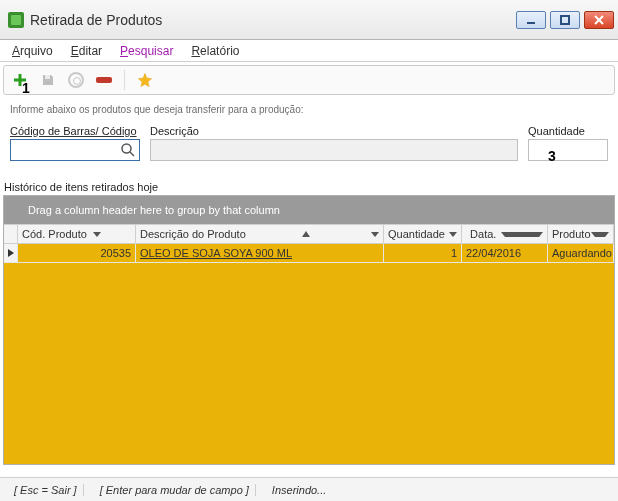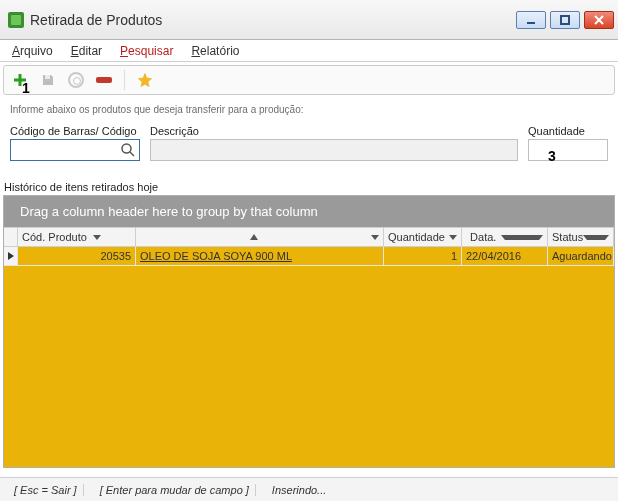--- a/index.html
+++ b/index.html
@@ -14,21 +14,21 @@
   .winbtn { width: 30px; height: 18px; border: 1px solid #5a7fb0; border-radius: 2px; background: linear-gradient(#e8f0fb,#c9dcf2); display:flex; align-items:center; justify-content:center; }
   .winbtn.close { background: linear-gradient(#f28a7a,#d94527); border-color:#a03216; }
   .winbtn svg { width: 10px; height: 10px; }
   .winbtn.close svg { stroke:#fff; }
   .winbtn svg { stroke:#2a4d7d; stroke-width:2; fill:none; }
 
   
   .menubar { height: 22px; display:flex; align-items:center; gap: 18px; padding: 0 12px; border-bottom: 1px solid #d0d0d0; }
   .menubar .item { font-size: 12px; cursor:default; }
   .menubar .item .u { text-decoration: underline; }
-  .menubar .disabled { color:#b91c1c; }
+  .menubar .disabled { color:#a21caf; }
 
   
   .toolbar { height: 30px; border: 1px solid #ccc; margin: 3px; border-radius: 3px; display:flex; align-items:center; padding: 0 6px; gap: 8px; background:#fafafa; }
   .toolbar .tbtn { width:20px; height:20px; display:flex; align-items:center; justify-content:center; }
   .plus-icon svg { stroke:#2a9e1e; stroke-width:3; }
   .save-icon svg { fill:#bdbdbd; }
   .circle-icon { width:16px; height:16px; border:2px solid #c9c9c9; border-radius:50%; position:relative; }
   .circle-icon:after{content:"";position:absolute;left:3px;top:3px;width:6px;height:6px;border:1.5px solid #c9c9c9;border-radius:50%;}
   .minus-icon { width:16px; height:6px; background:#c0392b; border-radius:2px; }
   .star-icon svg { fill:#f5b820; stroke:#d09000; stroke-width:0.5; }
@@ -38,29 +38,29 @@
   .c1 { left:22px; top:80px; }
   .c2 { left:132px; top:148px; }
   .c3 { left:548px; top:148px; }
 
   .content { padding: 6px 10px; }
   .instr { color:#555555dd; font-size:10px; margin-bottom:10px; }
 
   .fields { display:flex; gap:10px; align-items:flex-end; }
   .fld label { font-size:11px; color:#222; display:block; margin-bottom:2px; }
   .fld.codigo input { width:130px; height:22px; border:1px solid #3a6ea5; padding:0 22px 0 4px; }
-  .fld.codigo { position:relative; }
+  .fld.codigo { position:relative;text-decoration:underline; }
   .fld.codigo .magnify { position:absolute; right:4px; bottom:3px; width:16px; height:16px; }
   .fld.descricao { flex:1; }
   .fld.descricao input { width:100%; height:22px; border:1px solid #bfbfbf; background:#f0f0f0; padding:0 4px; }
   .fld.qtd input { width:80px; height:22px; border:1px solid #bfbfbf; padding:0 4px; }
 
   .hist-label { margin:14px 0 2px 4px; font-size:11px; color:#222; }
   .grid-wrap { border:1px solid #b0b0b0; margin: 0 3px; }
-  .group-hdr { background:#9a9a9a; color:#fff; font-size:13px; padding:8px 16px; }
+  .group-hdr { background:#9a9a9a; color:#fff; font-size:11px; padding:8px 24px; }
   .thead { display:flex; background:#f4f4f4; border-top:1px solid #cfcfcf; border-bottom:1px solid #cfcfcf; }
   .th { border-right:1px solid #cfcfcf; padding:3px 4px; font-size:11px; position:relative; display:flex; align-items:center; }
   .th .caret { margin-left:auto; width:0;height:0;border-left:4px solid transparent;border-right:4px solid transparent;border-top:5px solid #555; }
   .th.rowsel { width:14px; padding:0; }
   .th.cod { width:118px; justify-content:flex-start; }
   .th.cod .caret{ margin-left:6px;}
   .th.desc { flex:1; }
   .th.desc .sort { margin-left:auto; margin-right:4px; width:0;height:0;border-left:4px solid transparent;border-right:4px solid transparent;border-bottom:6px solid #555;}
   .th.q { width:78px; }
   .th.d { width:86px; justify-content:center;}
@@ -177,33 +177,34 @@
 
 <div class="grid-wrap">
   <div class="group-hdr">Drag a column header here to group by that column</div>
   <div class="thead">
     <div class="th rowsel"></div>
     <div class="th cod">
         <span>Cód. Produto</span>
         <span class="caret"></span>
       </div>
     <div class="th desc">
+        <span>Descrição do Produto</span>
         <span class="sort"></span>
         <span class="caret"></span>
       </div>
     <div class="th q">
         <span>Quantidade</span>
         <span class="caret"></span>
       </div>
     <div class="th d">
         <span>Data.</span>
         <span class="caret"></span>
       </div>
     <div class="th s">
-        <span>Status</span>
+        <span>Produto</span>
         <span class="caret"></span>
       </div>
   </div>
   <div class="grid-body">
     <div class="trow">
       <div class="td rowsel">
           <div class="tri"></div>
         </div>
       <div class="td cod">20535</div>
       <div class="td desc">OLEO DE SOJA SOYA 900 ML</div>

